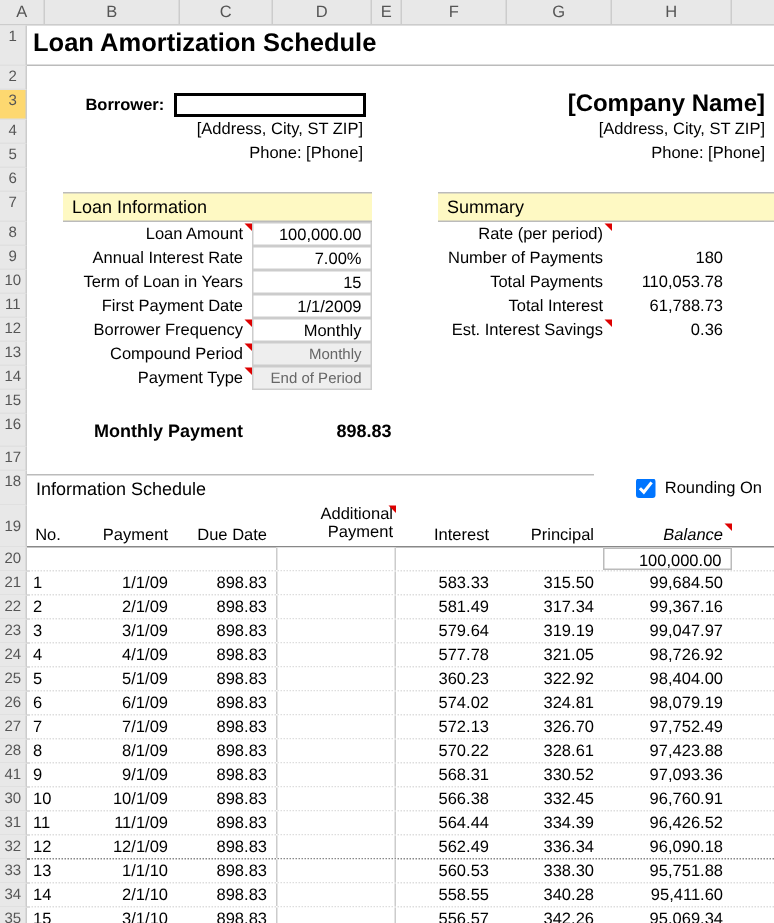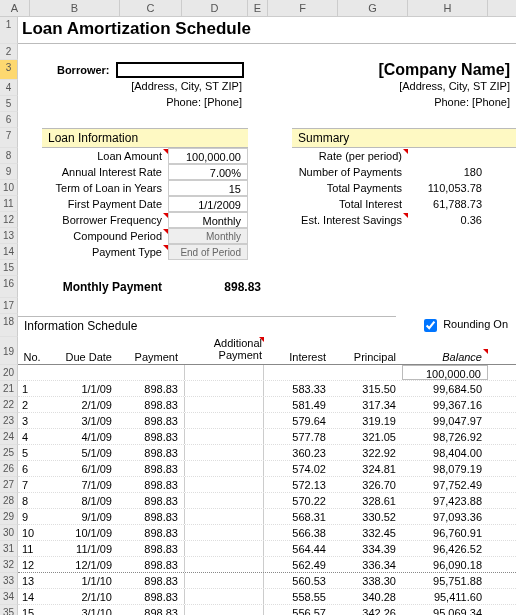--- a/index.html
+++ b/index.html
@@ -312,22 +312,22 @@
       <input type="checkbox" checked="" style="">
       <span>Rounding On</span>
     </div>
   </div>
 </div>
 
 <div class="row-wrap">
   <div class="rownum" style="height:28px;line-height:26px;">19</div>
   <div class="content tbl-head">
     <div style="text-align:center;padding-left:4px;position:relative;bottom:-12px;">No.</div>
+    <div style="position:relative;bottom:-12px;">Payment</div>
     <div style="position:relative;bottom:-12px;">Due Date</div>
-    <div style="position:relative;bottom:-12px;">Payment</div>
     <div class="addl red-tri">Additional Payment</div>
     <div style="position:relative;bottom:-12px;">Interest</div>
     <div style="position:relative;bottom:-12px;">Principal</div>
     <div class="red-tri" style="position:relative;bottom:-12px;font-style:italic;">Balance</div>
   </div>
 </div>
 
 <div class="row-wrap">
   <div class="rownum">20</div>
   <div class="content tbl-row">
@@ -432,21 +432,21 @@
         <div class="no">8</div>
         <div>8/1/09</div>
         <div>898.83</div>
         <div class="addl-cell"></div>
         <div>570.22</div>
         <div>328.61</div>
         <div>97,423.88</div>
       </div>
     </div>
     <div class="row-wrap">
-      <div class="rownum">29</div>
+      <div class="rownum">41</div>
       <div class="content tbl-row">
         <div class="no">9</div>
         <div>9/1/09</div>
         <div>898.83</div>
         <div class="addl-cell"></div>
         <div>568.31</div>
         <div>330.52</div>
         <div>97,093.36</div>
       </div>
     </div>

